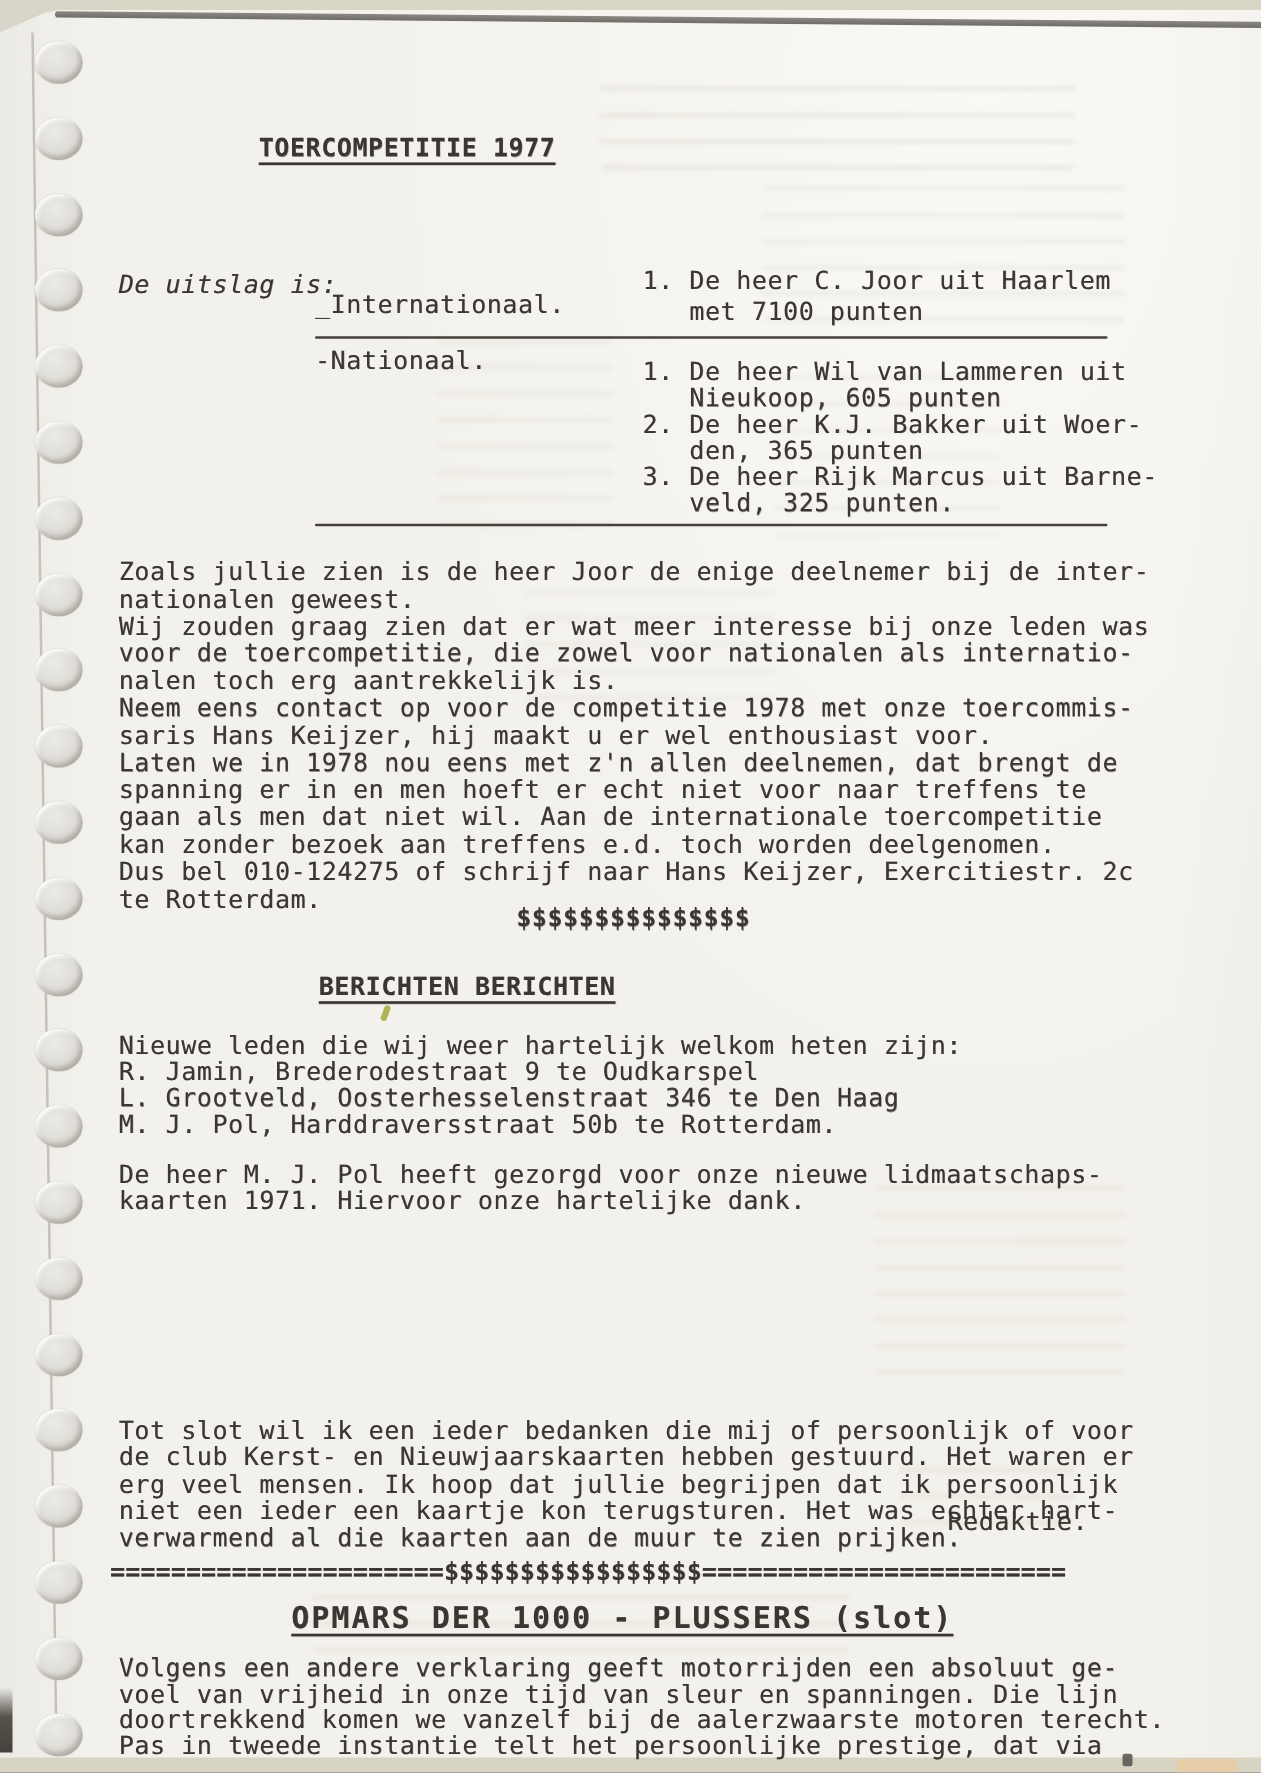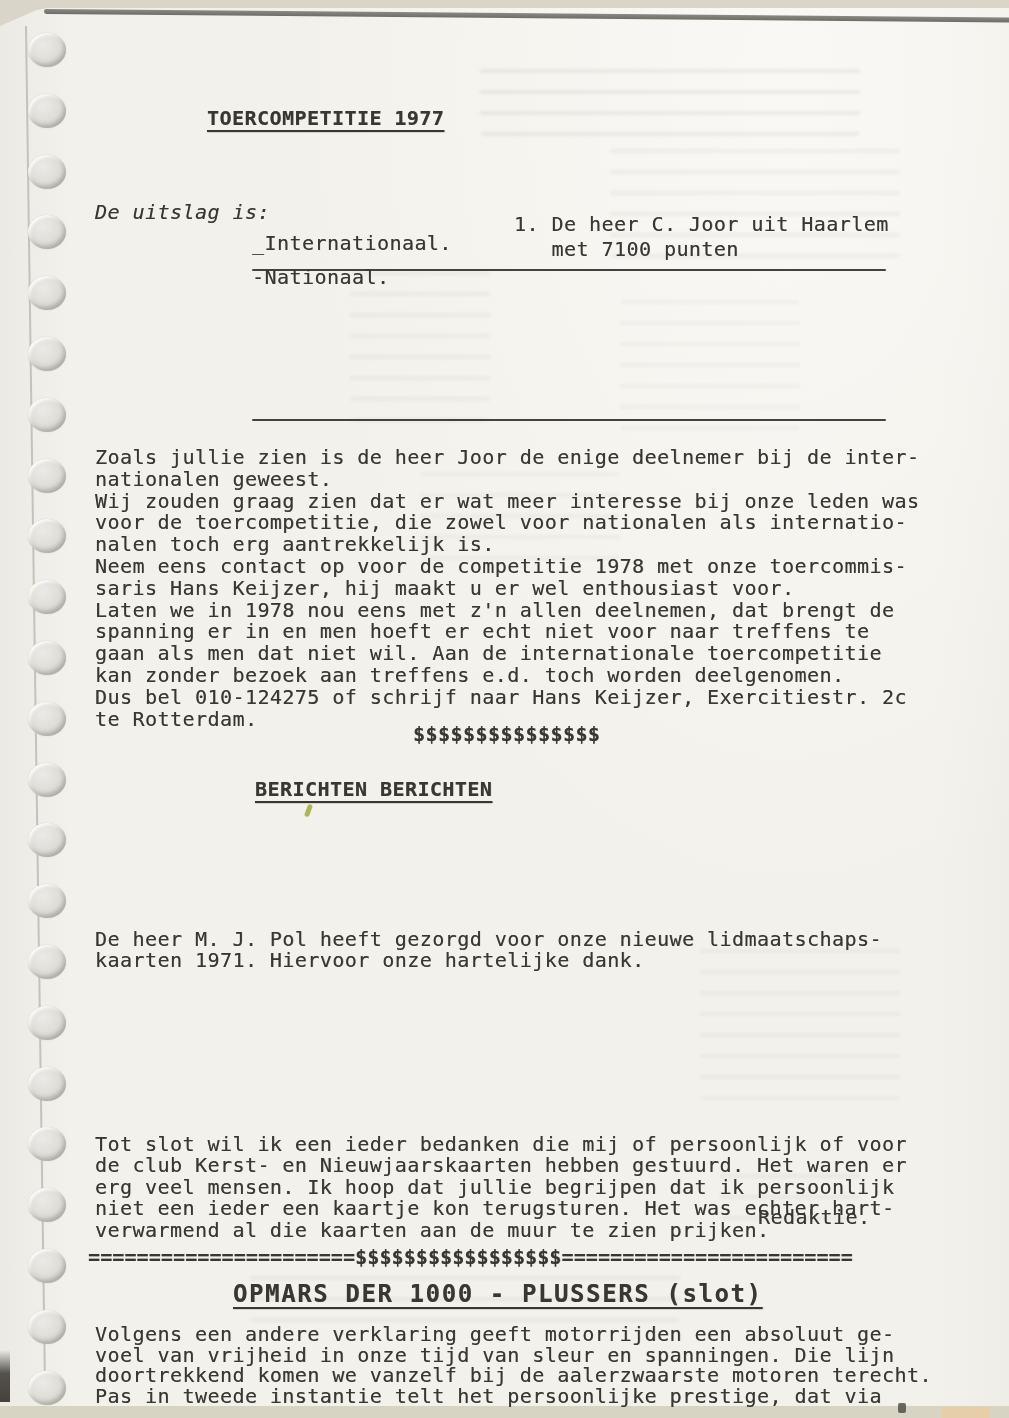--- a/index.html
+++ b/index.html
@@ -106,47 +106,57 @@
   <div class="ghost" style="left:420px;top:470px;width:200px;height:90px;opacity:.3"></div>
   <div class="ghost" style="left:700px;top:940px;width:200px;height:160px;opacity:.32"></div>
   <div class="ghost" style="left:720px;top:1160px;width:140px;height:60px;opacity:.38"></div>
   <div class="ghost" style="left:250px;top:1262px;width:430px;height:60px;opacity:.4"></div>
 
   <div class="mark-green"></div>
   <div class="mark-dark-br"></div>
   <div class="mark-tan-br"></div>
 
   <h2 class="t heading" style="left:207px;top:106px;font-size:20px">TOERCOMPETITIE 1977</h2>
-  <div class="t italic" style="left:95px;top:200px">De uitslag is:</div>
+  <div class="t italic" style="left:95px;top:215px">De uitslag is:</div>
 
   <div class="t" style="left:252px;top:231px">_Internationaal.</div>
   <pre class="t" style="left:514px;top:212px;line-height:25px">1. De heer C. Joor uit Haarlem
    met 7100 punten</pre>
   <div class="rule" style="left:252px;top:269px;width:634px"></div>
 
-  <div class="t" style="left:252px;top:265px">-Nationaal.</div>
+  <div class="t" style="left:252px;top:276px">-Nationaal.</div>
+  <pre class="t" style="left:514px;top:287px;line-height:21px">1. De heer Wil van Lammeren uit
+   Nieukoop, 605 punten
+2. De heer K.J. Bakker uit Woer-
+   den, 365 punten
+3. De heer Rijk Marcus uit Barne-
+   veld, 325 punten.</pre>
   <div class="rule" style="left:252px;top:419px;width:634px"></div>
 
   <pre class="t" style="left:95px;top:447px;line-height:21.8px">Zoals jullie zien is de heer Joor de enige deelnemer bij de inter-
 nationalen geweest.
 Wij zouden graag zien dat er wat meer interesse bij onze leden was
 voor de toercompetitie, die zowel voor nationalen als internatio-
 nalen toch erg aantrekkelijk is.
 Neem eens contact op voor de competitie 1978 met onze toercommis-
 saris Hans Keijzer, hij maakt u er wel enthousiast voor.
 Laten we in 1978 nou eens met z'n allen deelnemen, dat brengt de
 spanning er in en men hoeft er echt niet voor naar treffens te
 gaan als men dat niet wil. Aan de internationale toercompetitie
 kan zonder bezoek aan treffens e.d. toch worden deelgenomen.
 Dus bel 010-124275 of schrijf naar Hans Keijzer, Exercitiestr. 2c
 te Rotterdam.</pre>
 
   <div class="t" style="left:413px;top:722px;font-weight:bold">$$$$$$$$$$$$$$$</div>
 
   <h2 class="t heading" style="left:255px;top:777px;font-size:20px">BERICHTEN BERICHTEN</h2>
+  <pre class="t" style="left:95px;top:826px;line-height:21px">Nieuwe leden die wij weer hartelijk welkom heten zijn:
+R. Jamin, Brederodestraat 9 te Oudkarspel
+L. Grootveld, Oosterhesselenstraat 346 te Den Haag
+M. J. Pol, Harddraversstraat 50b te Rotterdam.</pre>
   <pre class="t" style="left:95px;top:929px;line-height:21px">De heer M. J. Pol heeft gezorgd voor onze nieuwe lidmaatschaps-
 kaarten 1971. Hiervoor onze hartelijke dank.</pre>
   <pre class="t" style="left:95px;top:1134px;line-height:21.4px">Tot slot wil ik een ieder bedanken die mij of persoonlijk of voor
 de club Kerst- en Nieuwjaarskaarten hebben gestuurd. Het waren er
 erg veel mensen. Ik hoop dat jullie begrijpen dat ik persoonlijk
 niet een ieder een kaartje kon terugsturen. Het was echter hart-
 verwarmend al die kaarten aan de muur te zien prijken.</pre>
   <div class="t" style="left:758px;top:1205px">Redaktie.</div>
 
   <div class="t" style="left:88px;top:1245px;font-weight:bold;letter-spacing:.1px">======================$$$$$$$$$$$$$$$$$========================</div>

